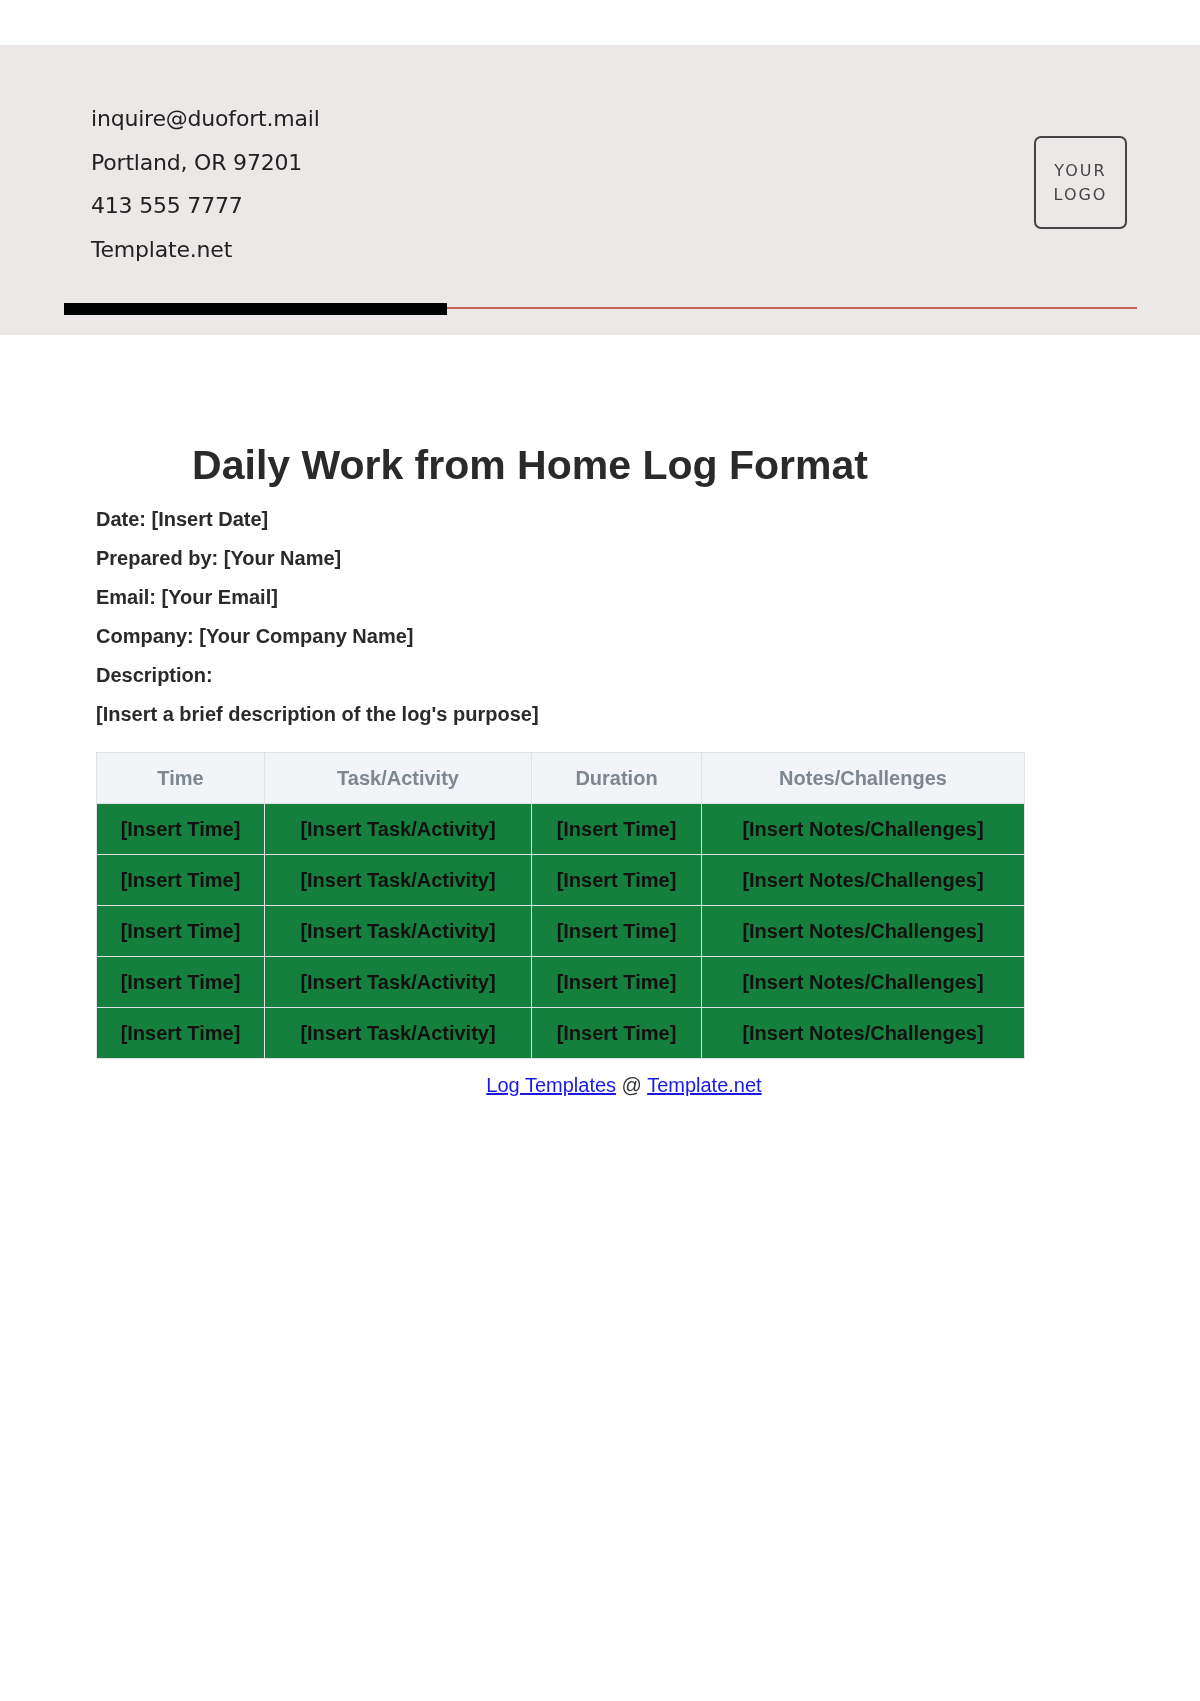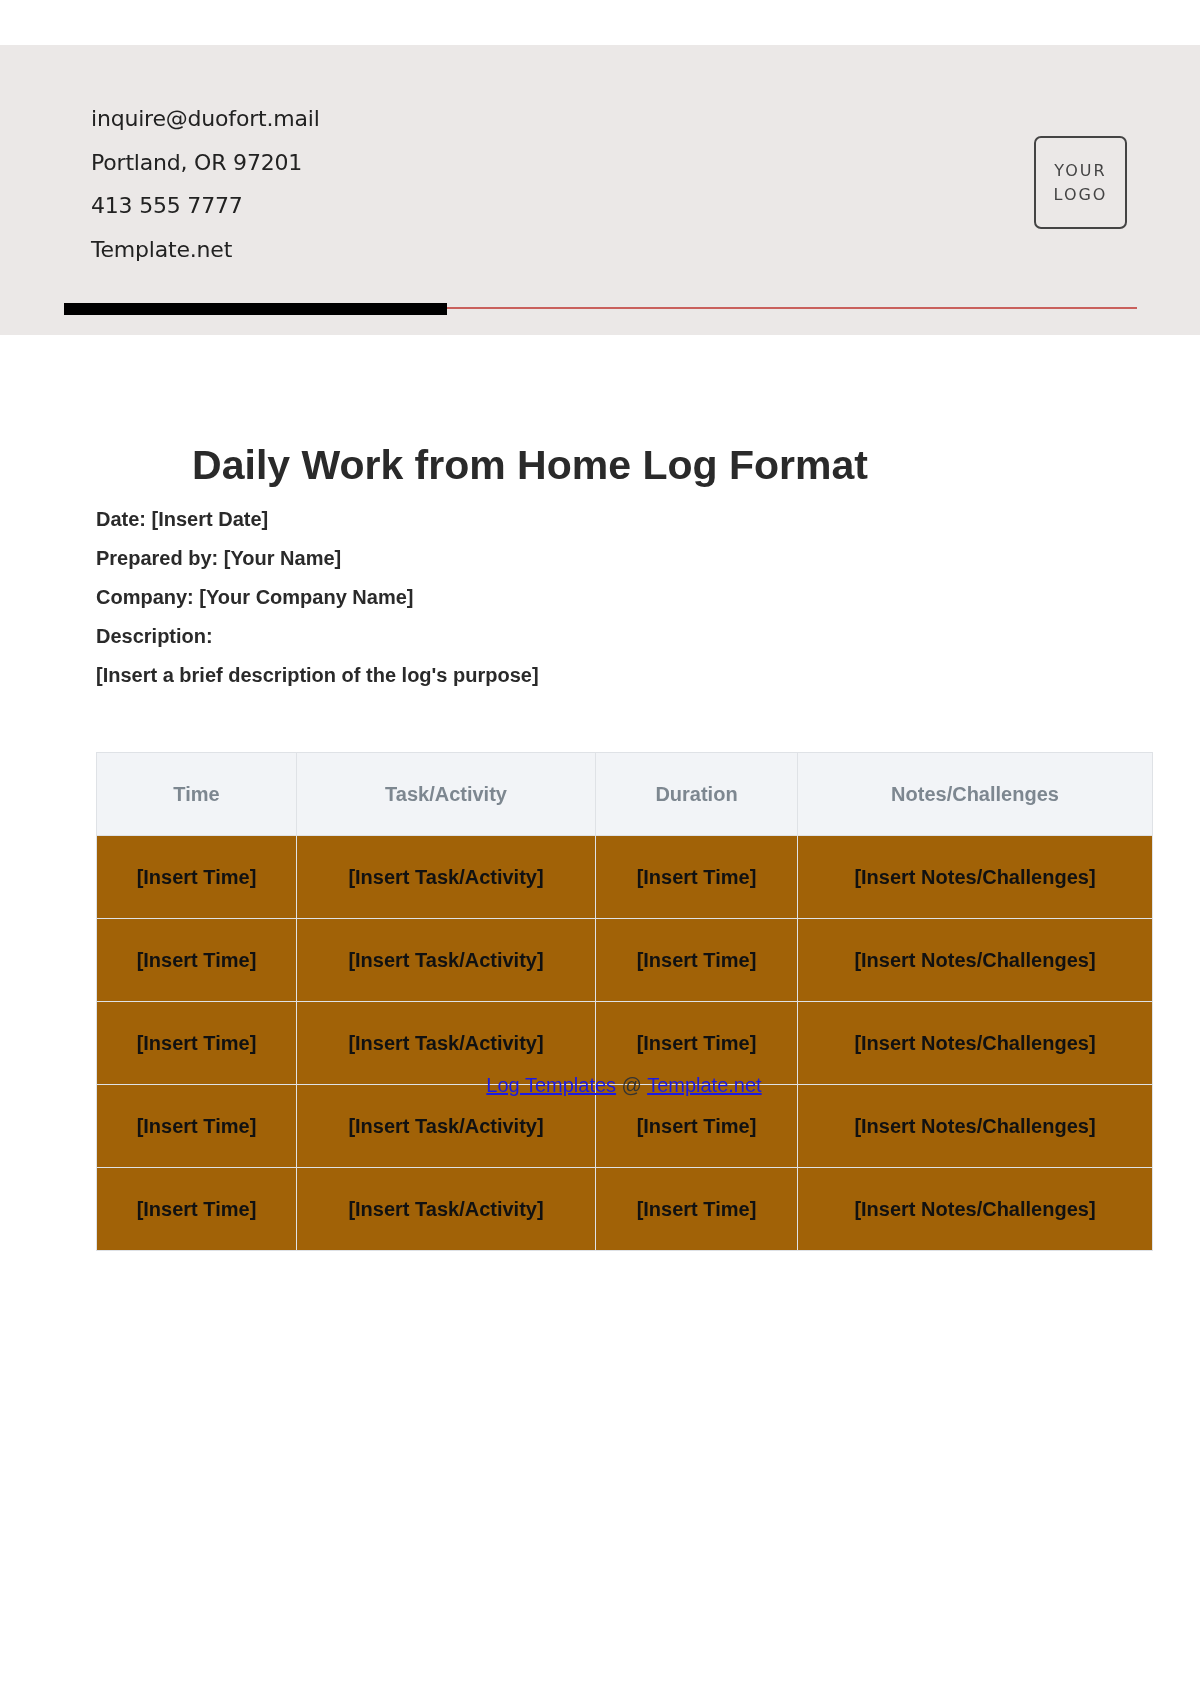--- a/index.html
+++ b/index.html
@@ -10,23 +10,23 @@
   .contact div { font-family:"DejaVu Sans", sans-serif; font-size:22px; color:#222; height:43.5px; line-height:43.5px; letter-spacing:-0.2px; }
   .logo { position:absolute; left:1034px; top:91px; width:89px; height:89px; border:2.5px solid #444; border-radius:7px;
           display:flex; flex-direction:column; align-items:center; justify-content:center; }
   .logo span { font-family:"DejaVu Sans", sans-serif; font-size:16px; color:#444; letter-spacing:2px; line-height:24px; }
   .bar-black { position:absolute; left:64px; top:258px; width:383px; height:12px; background:#000; }
   .bar-red { position:absolute; left:447px; top:262px; width:690px; height:2px; background:#c9605c; }
   .title { position:absolute; left:0; width:1060px; top:442px; text-align:center; font-size:41px; font-weight:bold; color:#2a2a2a; }
   .info { position:absolute; left:96px; top:500px; }
   .info div { font-size:20px; font-weight:bold; color:#2a2a2a; height:39px; line-height:39px; }
   table.log { position:absolute; left:96px; top:752px; border-collapse:collapse; }
-  table.log th, table.log td { border:1.5px solid #dfe2e6; text-align:center; height:50px; padding:16px; font-size:20px; font-weight:bold; }
+  table.log th, table.log td { border:1.5px solid #dfe2e6; text-align:center; height:50px; padding:0; font-size:20px; font-weight:bold; }
   table.log th { background:#f2f4f7; color:#7d8790; }
-  table.log td { color:#111; background:#a16207; }
+  table.log td { color:#111; background:#15803d; }
   .c1 { width:167px; } .c2 { width:266px; } .c3 { width:169px; } .c4 { width:322px; }
   .footer { position:absolute; left:0; width:1200px; top:1074px; text-align:center; font-size:20px; color:#333;margin-left:24px; }
   .footer a { color:#1a1ae6; text-decoration:underline; }
 </style>
 </head>
 <body>
 
 <div class="header">
   <div class="contact">
     <div>inquire@duofort.mail</div>
@@ -40,20 +40,21 @@
   </div>
   <div class="bar-black"></div>
   <div class="bar-red"></div>
 </div>
 
 <div class="title">Daily Work from Home Log Format</div>
 
 <div class="info">
   <div>Date: [Insert Date]</div>
   <div>Prepared by: [Your Name]</div>
+  <div>Email: [Your Email]</div>
   <div>Company: [Your Company Name]</div>
   <div>Description:</div>
   <div>[Insert a brief description of the log's purpose]</div>
 </div>
 
 <table class="log">
   <thead>
     <tr>
       <th class="c1">Time</th>
       <th class="c2">Task/Activity</th>

